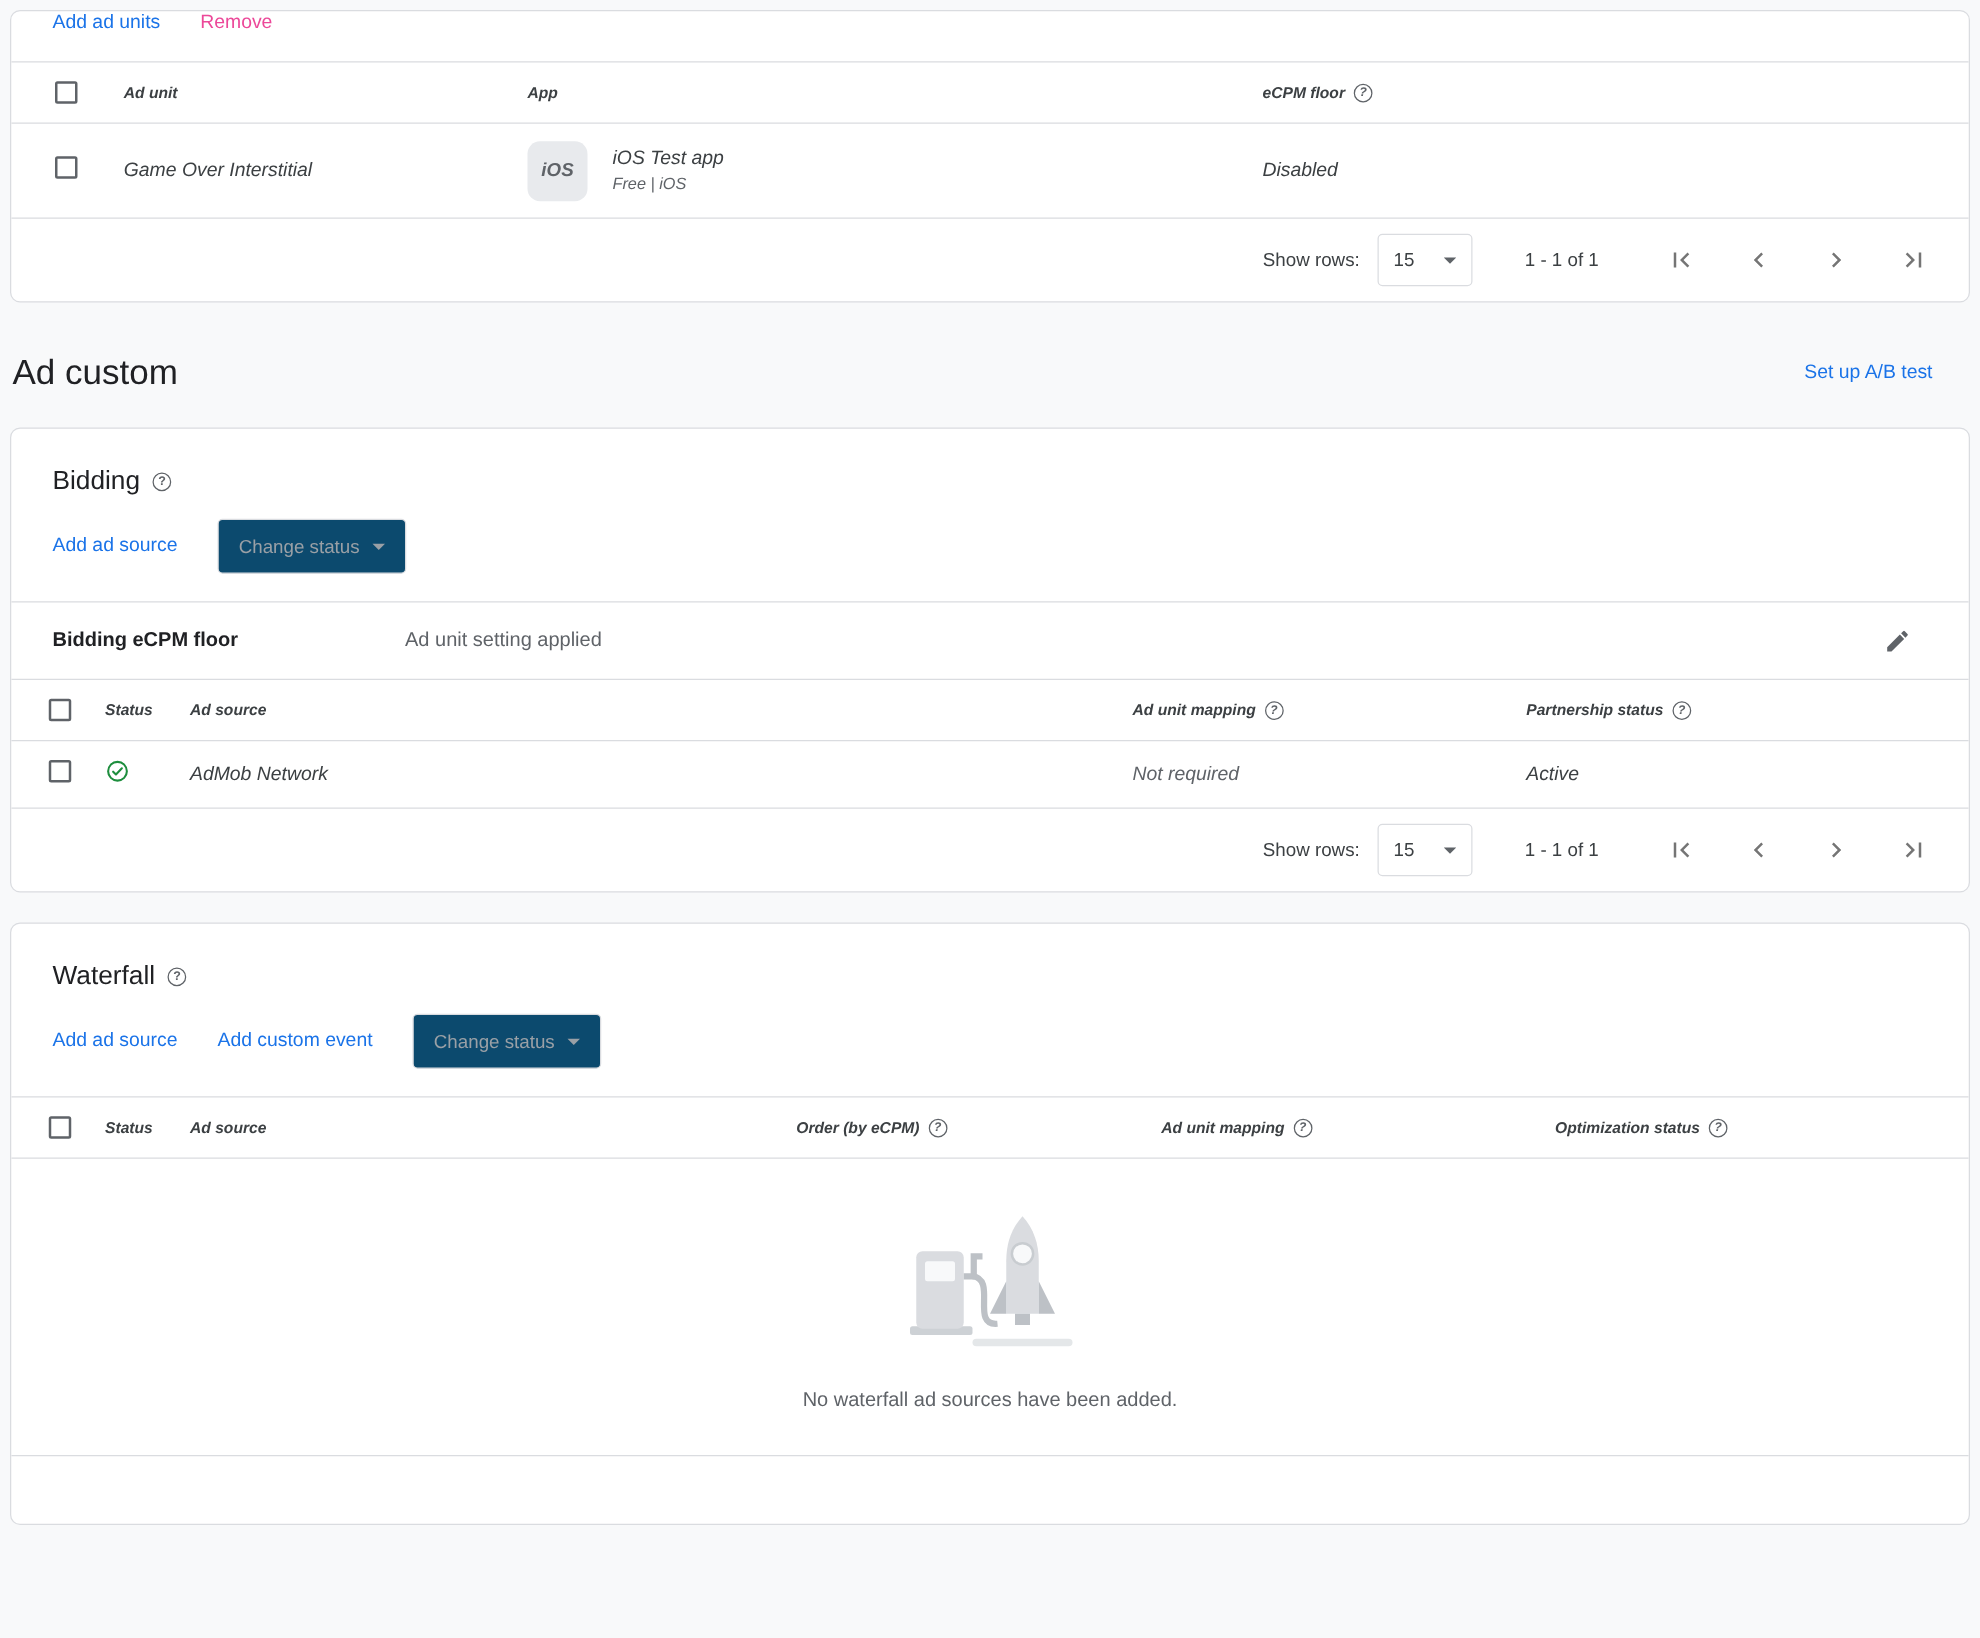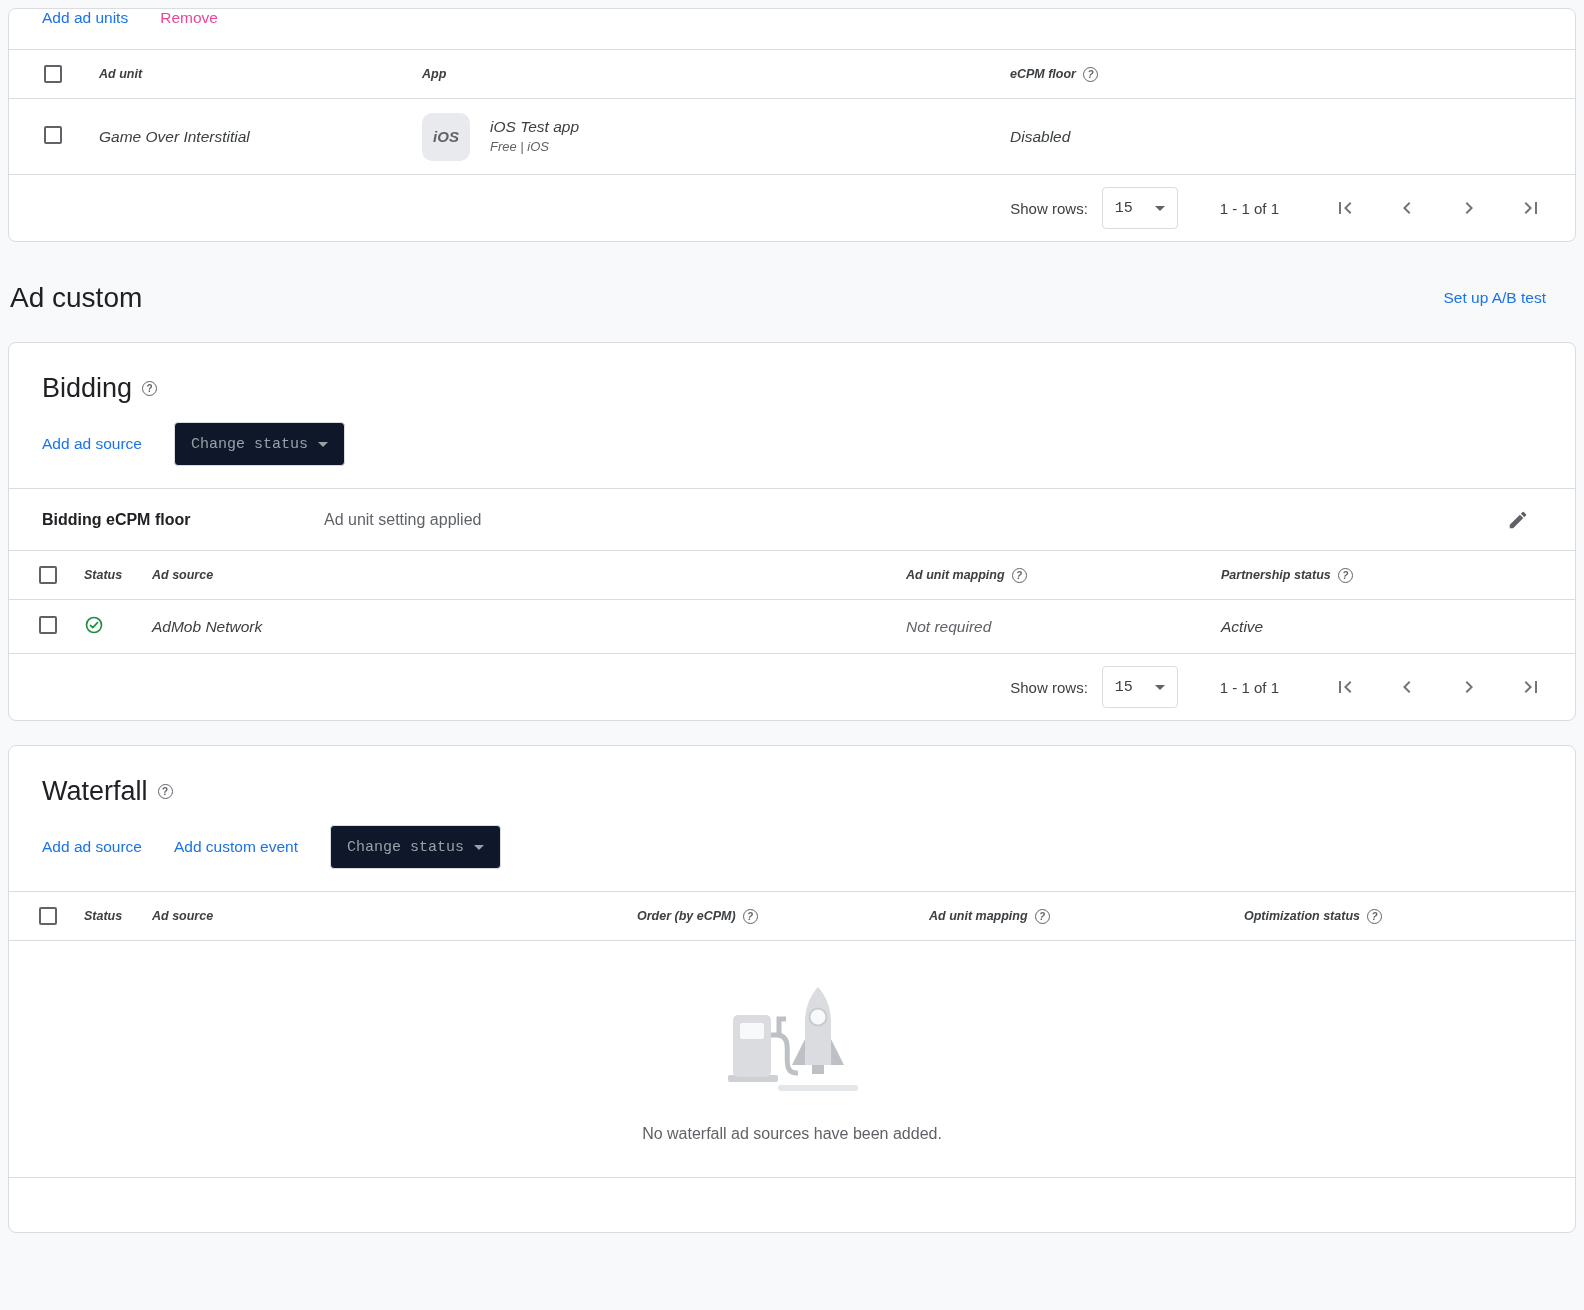--- a/index.html
+++ b/index.html
@@ -14,33 +14,33 @@
 
   .card {
     background: #ffffff;
     border: 1px solid #dadce0;
     border-radius: 8px;
     overflow: hidden;
   }
 
   .card-title-row { padding: 30px 33px 18px; display: flex; align-items: center; gap: 10px; }
   .card-title-bold { font-size: 22px; font-weight: 700; color: #202124; }
-  .card-title { font-size: 27px; font-weight: 400; color: #202124; }
+  .card-title { font-size: 21px; font-weight: 400; color: #202124; }
 
   .toolbar { padding: 0 33px 22px; display: flex; align-items: center; gap: 32px; }
 
   .link { color: #1a73e8; font-size: 15.5px; text-decoration: none; cursor: pointer; }
   .link-disabled { color: #ec4899; font-size: 15.5px; }
 
   .btn-outline {
     display: inline-flex; align-items: center; gap: 10px;
     height: 44px; padding: 0 16px;
     border: 1px solid #dadce0; border-radius: 4px;
-    background: #0f172a; color: #9aa0a6; font-size: 15px;
-    font-family: Liberation Mono, monospace; cursor: default;
+    background: #0c4a6e; color: #9aa0a6; font-size: 15px;
+    font-family: Liberation Sans, sans-serif; cursor: default;
   }
 
   .caret { width: 0; height: 0; border-left: 5px solid transparent; border-right: 5px solid transparent; border-top: 5px solid #9aa0a6; display: inline-block; }
   .caret-dark { border-top-color: #5f6368; }
 
   .help-icon {
     width: 15px; height: 15px; flex: 0 0 15px;
     border: 1.5px solid #5f6368; border-radius: 50%;
     display: inline-flex; align-items: center; justify-content: center;
     font-size: 10px; font-weight: 700; color: #5f6368; cursor: pointer;
@@ -82,21 +82,20 @@
   .muted { color: #5f6368; }
 
   
   .pagination { height: 66px; display: flex; align-items: center; justify-content: flex-end; padding-right: 30px; }
   .pagination .show-label { font-size: 15px; color: #3c4043; margin-right: 14px; }
   .rows-select {
     width: 76px; height: 42px; border: 1px solid #dadce0; border-radius: 4px;
     display: flex; align-items: center; justify-content: space-between;
     padding: 0 12px; font-size: 15px; color: #3c4043; cursor: pointer; background: #fff;
     margin-right: 42px;
-    font-family: Liberation Mono, monospace;
   }
   .page-range { font-size: 15px; color: #3c4043; margin-right: 28px; }
   .pager-group { display: flex; align-items: center; gap: 34px; margin-left: 24px; }
   .pager-btn { background: none; border: none; padding: 2px; cursor: pointer; display: flex; align-items: center; }
   .pager-btn svg { fill: #757575; }
 
   
   .section-header { display: flex; align-items: center; justify-content: space-between; margin: 40px 30px 28px 2px; }
   .section-header h1 { font-size: 28px; font-weight: 400; color: #202124; }
 

